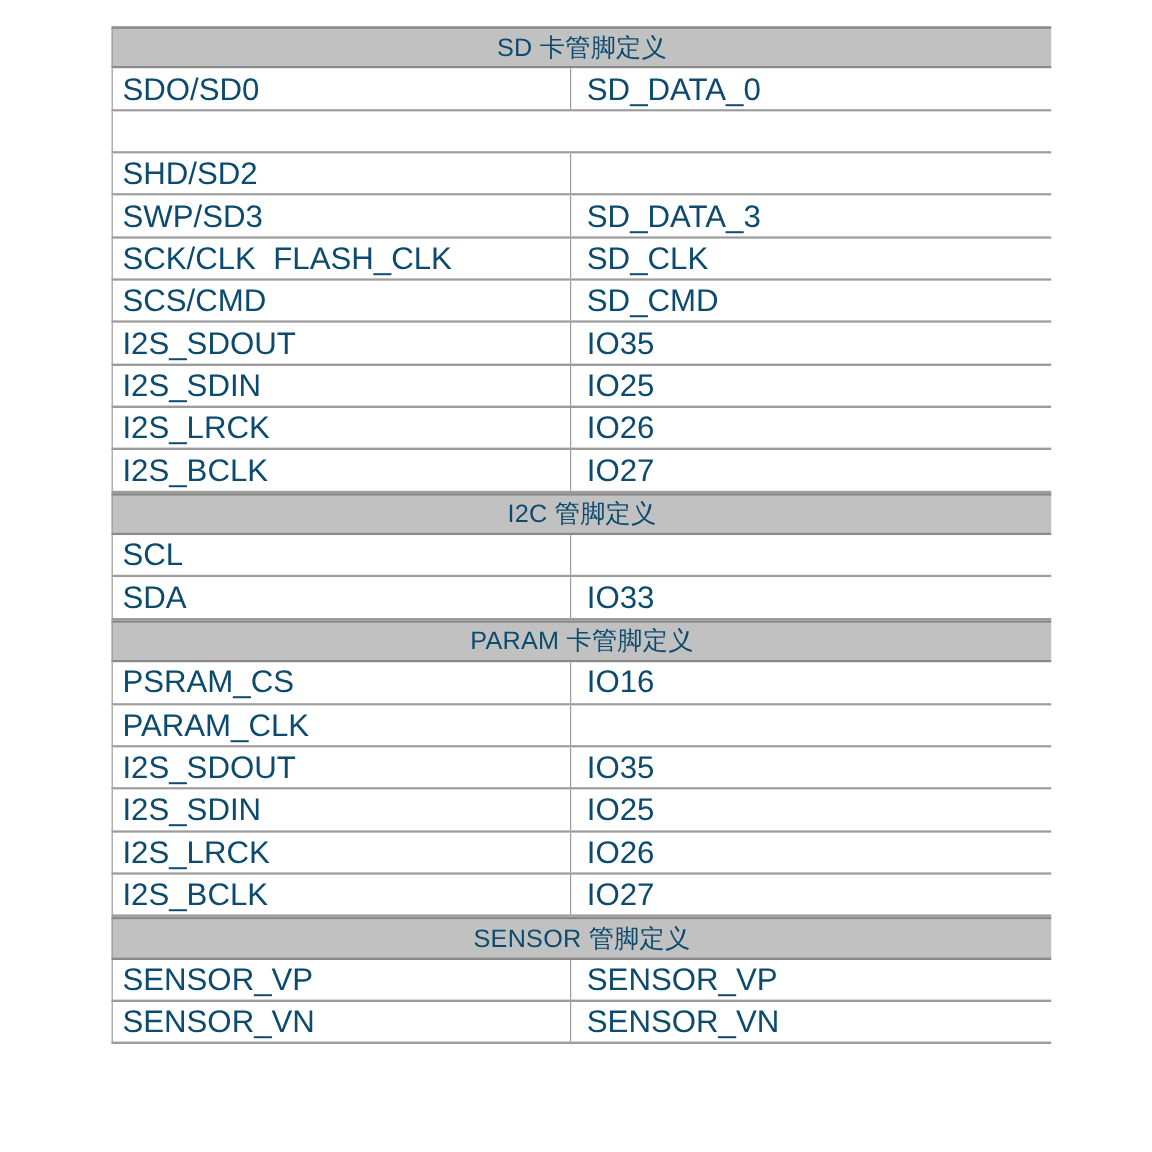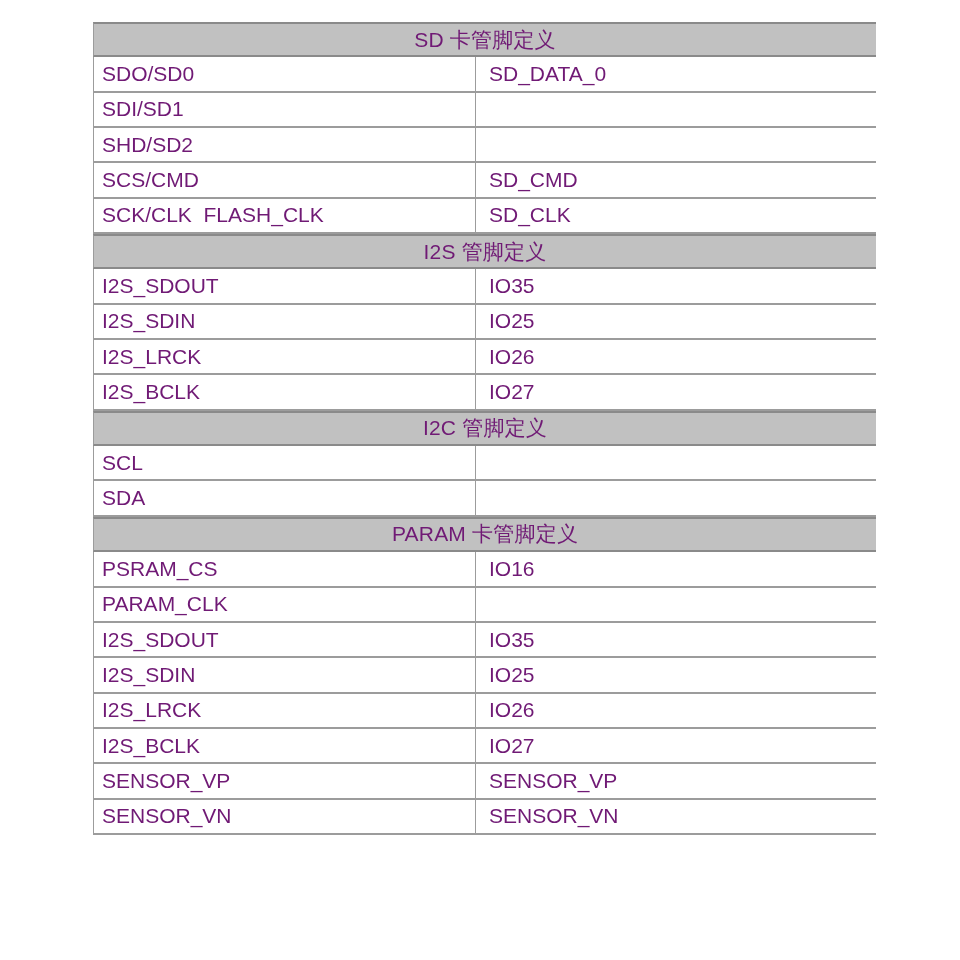--- a/index.html
+++ b/index.html
@@ -3,21 +3,21 @@
 <meta charset="utf-8">
 <style>
   html, body { margin: 0; padding: 0; }
   .screen {
     position: relative;
     width: 960px;
     height: 960px;
     background: #ffffff;
     overflow: hidden;
     font-family: "Liberation Sans", "DejaVu Sans", sans-serif;
-    color: #701a75;
+    color: #0c4a6e;
   }
   .pin-table {
     position: absolute;
     left: 93px;
     top: 22px;
     width: 783px;
   }
   .section-header {
     box-sizing: border-box;
     height: 35.35px;
@@ -36,21 +36,21 @@
     box-sizing: border-box;
     display: flex;
     height: 35.35px;
     background: #ffffff;
     border-bottom: 2px solid #9c9c9c;
     border-left: 1px solid #9c9c9c;
   }
   .cell {
     display: flex;
     align-items: center;
-    font-size: 21px;
+    font-size: 26px;
     white-space: pre;
     box-sizing: border-box;
     overflow: hidden;
   }
   .cell.l {
     width: 382px;
     border-right: 1px solid #9c9c9c;
     padding-left: 8px;
   }
   .cell.r {
@@ -62,34 +62,36 @@
 <body>
 
 <div class="screen">
   <div class="pin-table" id="pin-table">
       <div class="section-header">SD 卡管脚定义</div>
       <div class="trow">
         <div class="cell l">SDO/SD0</div>
         <div class="cell r">SD_DATA_0</div>
       </div>
       <div class="trow">
-        <div class="cell l">SDI/SD1</div>
       </div>
       <div class="trow">
         <div class="cell l">SHD/SD2</div>
       </div>
       <div class="trow">
-        <div class="cell l">SCS/CMD</div>
-        <div class="cell r">SD_CMD</div>
+        <div class="cell l">SWP/SD3</div>
+        <div class="cell r">SD_DATA_3</div>
       </div>
       <div class="trow">
         <div class="cell l">SCK/CLK  FLASH_CLK</div>
         <div class="cell r">SD_CLK</div>
       </div>
-      <div class="section-header">I2S 管脚定义</div>
+      <div class="trow">
+        <div class="cell l">SCS/CMD</div>
+        <div class="cell r">SD_CMD</div>
+      </div>
       <div class="trow">
         <div class="cell l">I2S_SDOUT</div>
         <div class="cell r">IO35</div>
       </div>
       <div class="trow">
         <div class="cell l">I2S_SDIN</div>
         <div class="cell r">IO25</div>
       </div>
       <div class="trow">
         <div class="cell l">I2S_LRCK</div>
@@ -98,20 +100,21 @@
       <div class="trow">
         <div class="cell l">I2S_BCLK</div>
         <div class="cell r">IO27</div>
       </div>
       <div class="section-header">I2C 管脚定义</div>
       <div class="trow">
         <div class="cell l">SCL</div>
       </div>
       <div class="trow">
         <div class="cell l">SDA</div>
+        <div class="cell r">IO33</div>
       </div>
       <div class="section-header">PARAM 卡管脚定义</div>
       <div class="trow">
         <div class="cell l">PSRAM_CS</div>
         <div class="cell r">IO16</div>
       </div>
       <div class="trow">
         <div class="cell l">PARAM_CLK</div>
       </div>
       <div class="trow">
@@ -123,20 +126,21 @@
         <div class="cell r">IO25</div>
       </div>
       <div class="trow">
         <div class="cell l">I2S_LRCK</div>
         <div class="cell r">IO26</div>
       </div>
       <div class="trow">
         <div class="cell l">I2S_BCLK</div>
         <div class="cell r">IO27</div>
       </div>
+      <div class="section-header">SENSOR 管脚定义</div>
       <div class="trow">
         <div class="cell l">SENSOR_VP</div>
         <div class="cell r">SENSOR_VP</div>
       </div>
       <div class="trow">
         <div class="cell l">SENSOR_VN</div>
         <div class="cell r">SENSOR_VN</div>
       </div>
     </div>
 </div>

